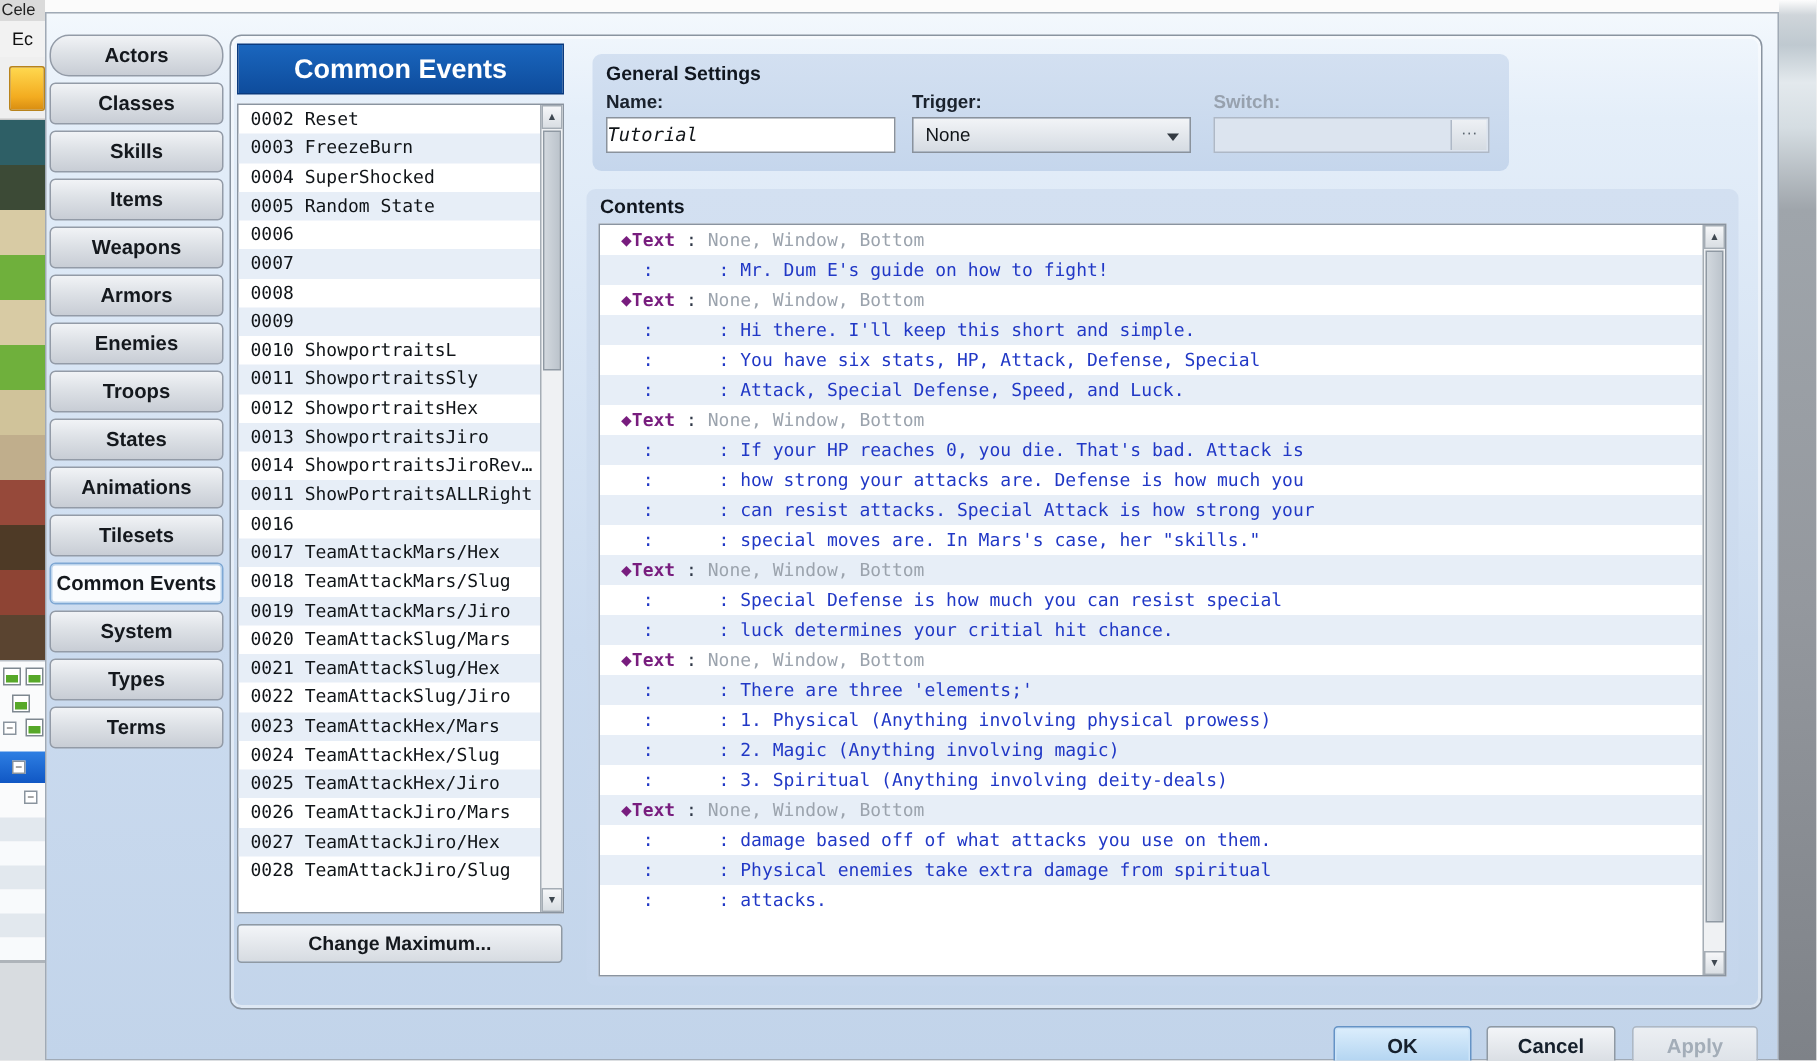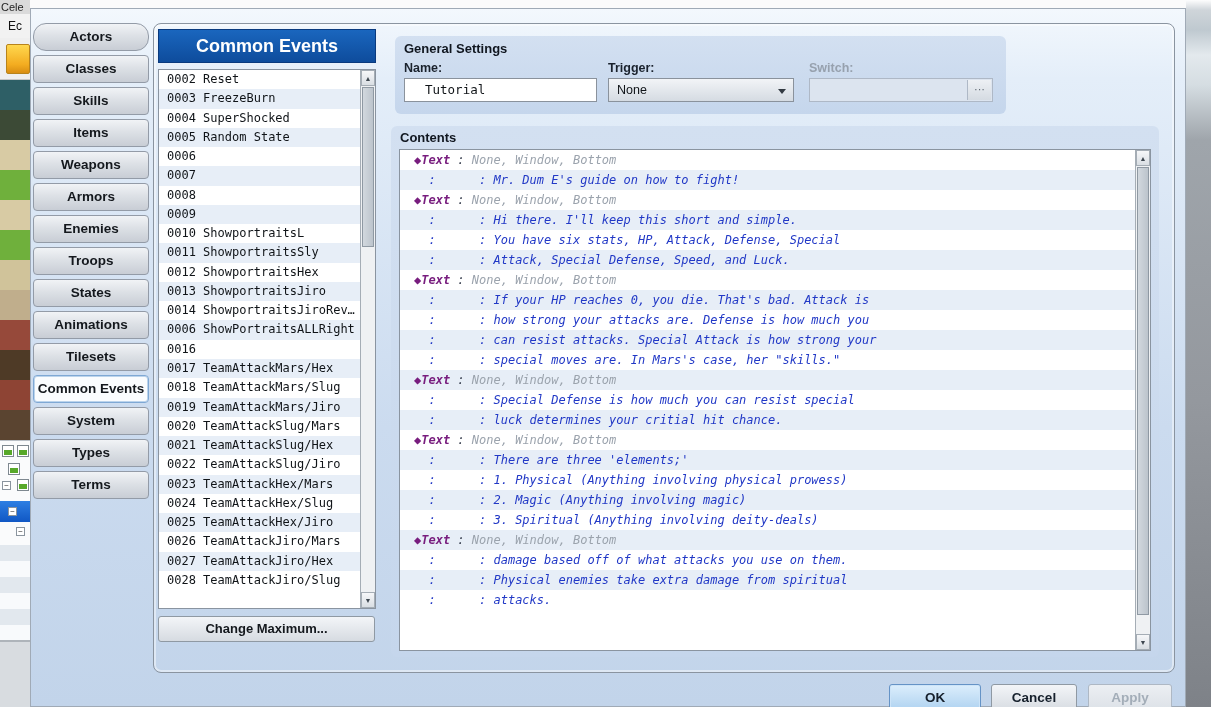--- a/index.html
+++ b/index.html
@@ -91,40 +91,40 @@
                border:1px solid #8F99A3; }
 
   
   .gs-panel { left:364px; top:27px; width:611px; height:78px; border-radius:6px;
               background:linear-gradient(180deg,#D3E0F1,#C5D6EC); }
   .gs-title { position:absolute; left:9px; top:5px; font-size:13px; font-weight:700; color:#10161F; }
   .fld-label { position:absolute; font-size:12.5px; font-weight:600; color:#1A222D; }
   .fld-label.dis { color:#97A1AE; }
   .text-input { position:absolute; height:24px; background:#FFFFFF; border:1px solid #8A929C;
                 font-family:"DejaVu Sans Mono", monospace; font-size:12.5px; color:#101418;
-                line-height:22px; padding-left:20px; }
+                line-height:22px; padding-left:0;font-style:italic; }
   .select { position:absolute; height:24px; background:linear-gradient(180deg,#F2F4F7,#D5DBE2);
             border:1px solid #8A929C; font-size:12.5px; color:#101418; line-height:22px;
             padding-left:8px; }
   .select .caret { position:absolute; right:7px; top:10px; width:0; height:0;
                    border-left:4px solid transparent; border-right:4px solid transparent;
                    border-top:5px solid #333A42; }
   .sw-field { position:absolute; height:24px; background:#DCE4EF; border:1px solid #AEB8C6; }
   .sw-browse { position:absolute; right:1px; top:1px; width:24px; height:20px;
                background:linear-gradient(180deg,#EDF0F4,#D5DBE2); border-left:1px solid #AEB8C6;
                color:#5A646E; font-size:11px; text-align:center; line-height:19px; }
 
   
   .ct-panel { left:360px; top:117px; width:768px; height:531px; border-radius:6px;
               background:linear-gradient(180deg,#D3E0F1,#C5D6EC); }
   .ct-title { position:absolute; left:9px; top:4px; font-size:13px; font-weight:700; color:#10161F; }
   .cmd-list { position:absolute; left:8px; top:23px; width:752px; height:502px;
               background:#FFFFFF; border:1px solid #8A94A0; overflow:hidden; }
   .cmd-row { height:20px; line-height:20px; font-family:"DejaVu Sans Mono", monospace;
-             font-size:12px; white-space:pre; padding-left:14px;font-style:italic; }
+             font-size:12px; white-space:pre; padding-left:14px; }
   .cmd-row:nth-child(even) { background:#E7EEF7; }
   .c-cmd { color:var(--cmd-purple); font-weight:700; }
   .c-sep { color:#303848; }
   .c-par { color:var(--param-gray); }
   .c-txt { color:var(--event-blue); }
 
   
   .btn { position:absolute; top:675px; height:28px; border-radius:3px; text-align:center;
          font-size:13.5px; font-weight:600; line-height:26px; color:#16202C; }
   .btn-ok { left:858px; width:92px; background:linear-gradient(180deg,#DCEEFC,#ADD1F0);
@@ -221,21 +221,21 @@
           <div class="ev-row">0005 Random State</div>
           <div class="ev-row">0006</div>
           <div class="ev-row">0007</div>
           <div class="ev-row">0008</div>
           <div class="ev-row">0009</div>
           <div class="ev-row">0010 ShowportraitsL</div>
           <div class="ev-row">0011 ShowportraitsSly</div>
           <div class="ev-row">0012 ShowportraitsHex</div>
           <div class="ev-row">0013 ShowportraitsJiro</div>
           <div class="ev-row">0014 ShowportraitsJiroRev…</div>
-          <div class="ev-row">0006 ShowPortraitsALLRight</div>
+          <div class="ev-row">0011 ShowPortraitsALLRight</div>
           <div class="ev-row">0016</div>
           <div class="ev-row">0017 TeamAttackMars/Hex</div>
           <div class="ev-row">0018 TeamAttackMars/Slug</div>
           <div class="ev-row">0019 TeamAttackMars/Jiro</div>
           <div class="ev-row">0020 TeamAttackSlug/Mars</div>
           <div class="ev-row">0021 TeamAttackSlug/Hex</div>
           <div class="ev-row">0022 TeamAttackSlug/Jiro</div>
           <div class="ev-row">0023 TeamAttackHex/Mars</div>
           <div class="ev-row">0024 TeamAttackHex/Slug</div>
           <div class="ev-row">0025 TeamAttackHex/Jiro</div>

